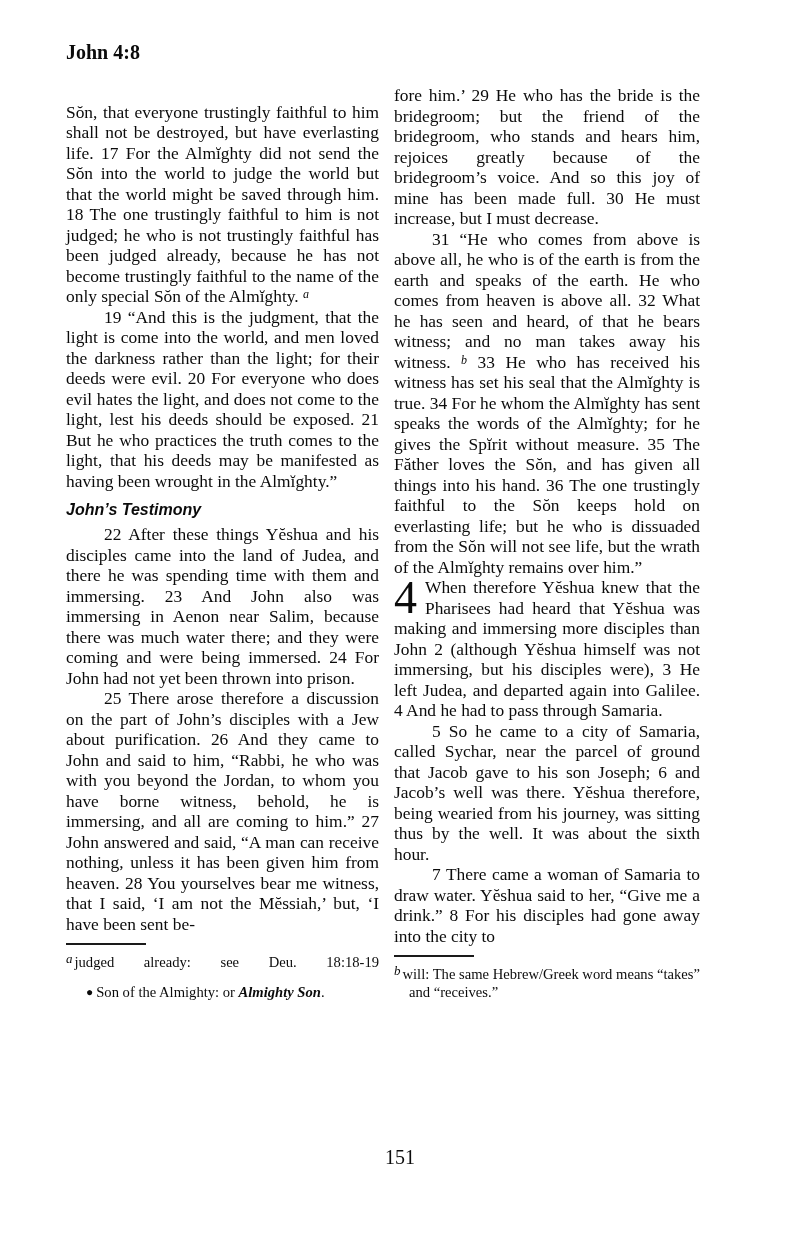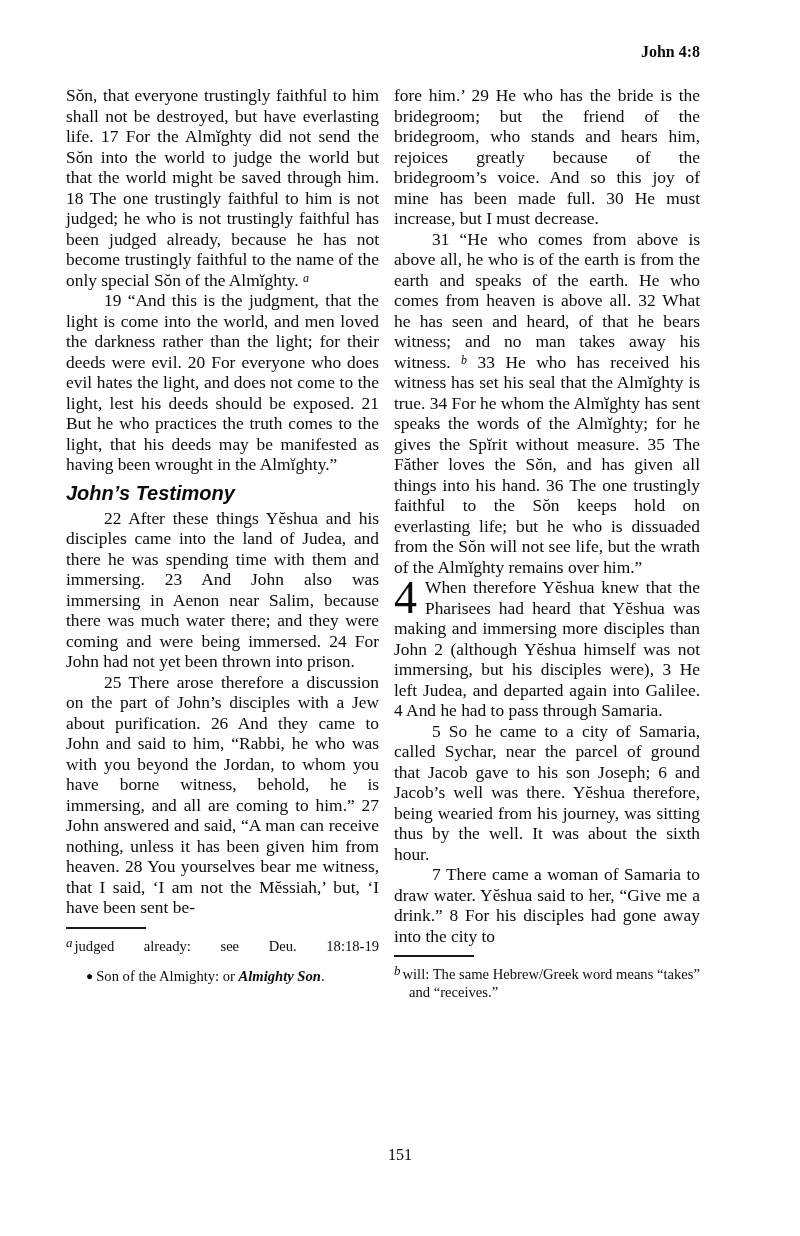--- a/index.html
+++ b/index.html
@@ -3,45 +3,45 @@
 <meta charset="utf-8">
 <style>
   * { box-sizing: border-box; }
   html, body { margin: 0; padding: 0; }
   body { width: 800px; height: 1236px; background: #ffffff; }
   .page {
     position: relative; width: 800px; height: 1236px; background: #ffffff;
     font-family: "Liberation Serif", "DejaVu Serif", serif; color: #0b0b0b;
     padding: 40px 100px 0 66px; overflow: hidden;
   }
-  .running-head { font-weight: bold; font-size: 16px; line-height: 24px; text-align: right; margin-bottom: 21px; }
-  .columns { display: flex; align-items: flex-start; }
+  .running-head { font-weight: bold; font-size: 20px; line-height: 24px; margin-bottom: 21px; }
+  .columns { display: flex; align-items: flex-end; }
   .col-left  { width: 313px; }
   .col-right { width: 306px; }
   .col-divider { width: 1px; background: #5e5e5e; margin: 0 7px 0 7px; }
   .para { margin: 0; text-align: justify; font-size: 17.4px; line-height: 20.5px; }
   .para.indent { text-indent: 38px; }
   .seg-vnum { font-weight: normal; }
   .seg-fnref { font-style: italic; font-size: 12px; vertical-align: 4px; line-height: 0; }
   .seg-i  { }
   .seg-bi { font-style: italic; font-weight: bold; }
   .section-heading {
     font-family: "Liberation Sans", "DejaVu Sans", sans-serif;
-    font-weight: bold; font-style: italic; font-size: 20px; line-height: 17px;
+    font-weight: bold; font-style: italic; font-size: 16px; line-height: 17px;
     margin: 10px 0 6px 0;
   }
   .dropcap { float: left; font-size: 46px; line-height: 36px; margin: 3px 8px 0 0; }
   .fn-block { margin-top: 9px; }
   .fn-rule { width: 80px; border-top: 2px solid #1a1a1a; margin-bottom: 5px; }
   .footnote { font-size: 14.6px; line-height: 18.6px; text-align: justify; padding-left: 15px; text-indent: -15px; }
   .footnote.fn-indent { padding-left: 20px; text-indent: 0; margin-top: 12px; }
   .footnote.fn-just { text-align-last: justify; }
   .seg-fnletter { font-style: italic; font-size: 13px; vertical-align: 3.5px; padding-right: 2px; }
   .seg-bullet { font-size: 12px; vertical-align: 1px; }
-  .page-number { position: absolute; left: 0; right: 0; top: 1146px; text-align: center; font-size: 16px; color: #0b0b0b; }
+  .page-number { position: absolute; left: 0; right: 0; top: 1146px; text-align: center; font-size: 20px; color: #0b0b0b; }
 </style>
 </head>
 <body>
 
 <div class="page">
   <div class="running-head">John 4:8</div>
 
   <div class="columns">
     <section class="column col-left">
       <div class="col-text">

